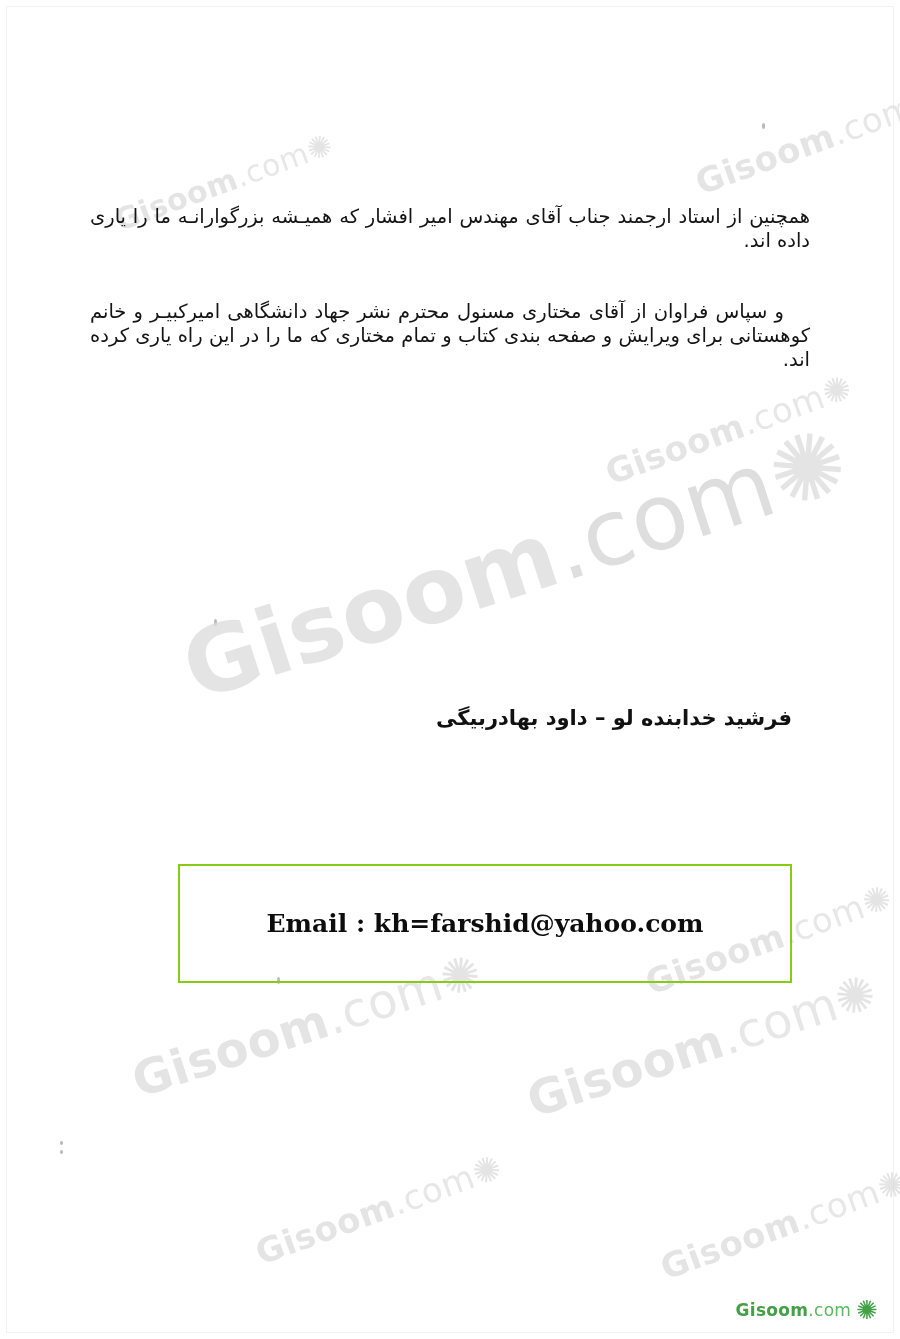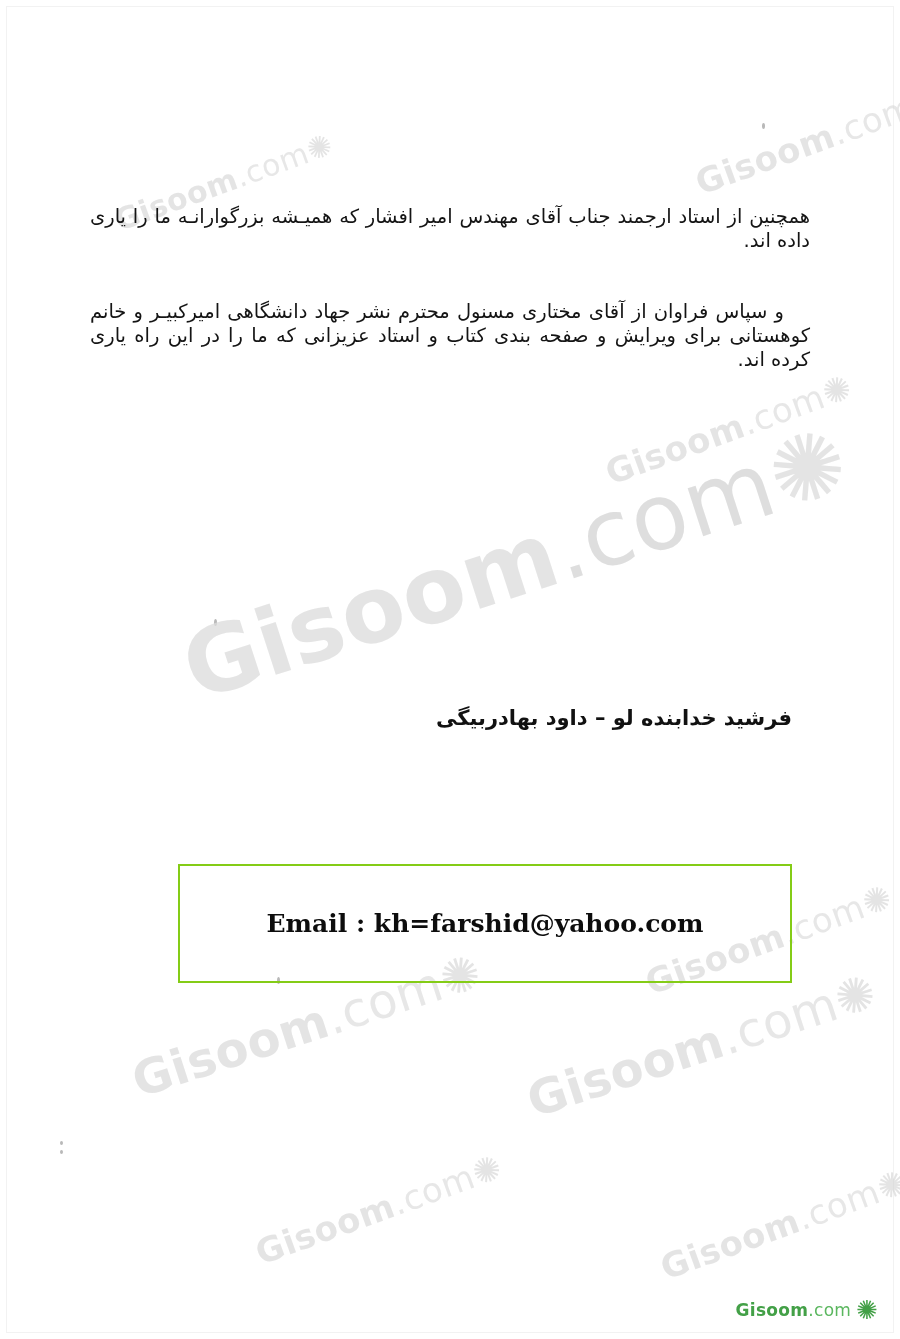--- a/index.html
+++ b/index.html
@@ -169,21 +169,21 @@
     </div>
     <div class="wm" style="left:655px;top:1250px;font-size:34px;transform:rotate(-20deg);">
       <span>✺</span><span>Gisoom</span><span class="dotcom">.com</span>
     </div>
   </div>
 
   <div class="content">
 
     <div class="para" style="right:90px;top:205px;width:720px;">همچنین از استاد ارجمند جناب آقای مهندس امیر افشار که همیـشه بزرگوارانـه ما را یاری داده اند.</div>
 
-    <div class="para indent" style="right:90px;top:300px;width:720px;">و سپاس فراوان از آقای مختاری مسنول محترم نشر جهاد دانشگاهی امیرکبیـر و خانم کوهستانی برای ویرایش و صفحه بندی کتاب و استاد عزیزانی که ما را در این راه یاری کرده اند.</div>
+    <div class="para indent" style="right:90px;top:300px;width:720px;">و سپاس فراوان از آقای مختاری مسنول محترم نشر جهاد دانشگاهی امیرکبیـر و خانم کوهستانی برای ویرایش و صفحه بندی کتاب و تمام مختاری که ما را در این راه یاری کرده اند.</div>
 
 
     <div class="signature" style="right:108px;top:706px;">فرشید خدابنده لو – داود بهادربیگی</div>
 
     <div class="email-box" style="left:178px;top:864px;width:610px;height:115px;">
       <span class="email-text">Email : kh=farshid@yahoo.com</span>
     </div>
   </div>
 
   <div class="brand">

